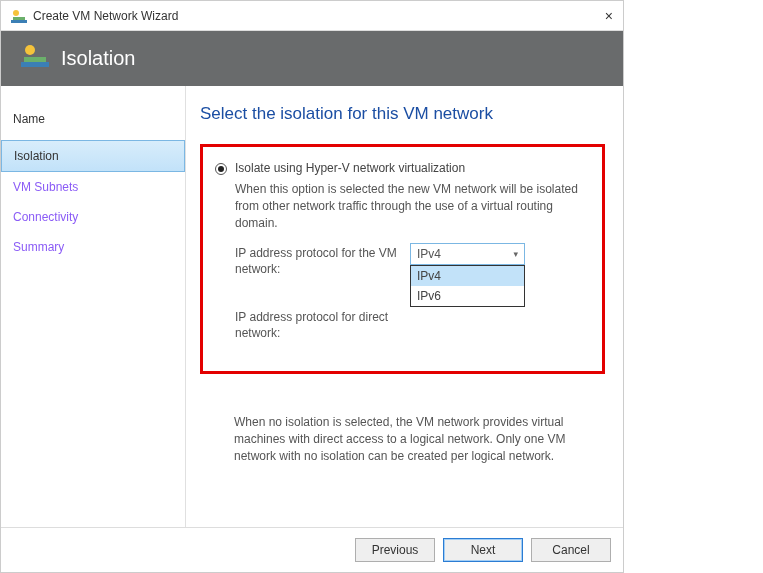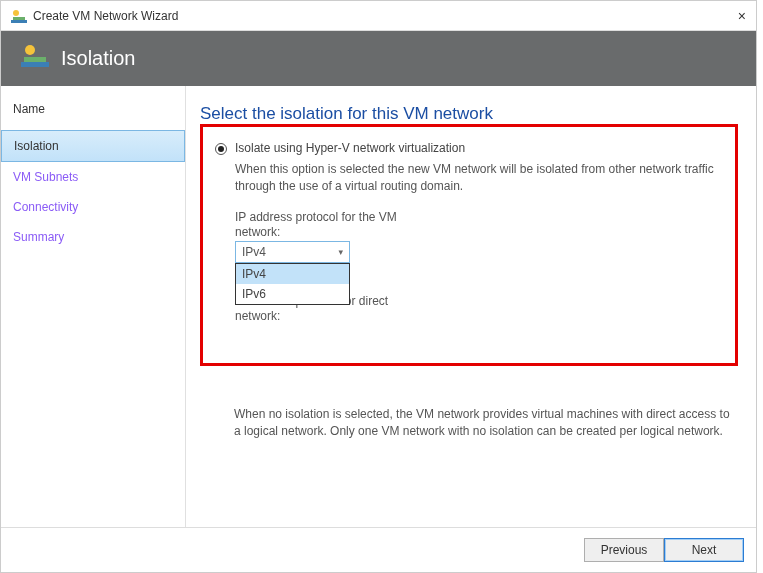--- a/index.html
+++ b/index.html
@@ -5,21 +5,21 @@
   * { box-sizing: border-box; }
   html, body {
     margin: 0;
     padding: 0;
     font-family: "Segoe UI", Tahoma, Verdana, sans-serif;
     font-size: 12px;
     background: #fff;
     color: #444;
   }
   .window {
-    width: 757px;
+    width: 624px;
     height: 573px;
     border: 1px solid #ccc;
     display: flex;
     flex-direction: column;
     background: #fff;
   }
   .titlebar {
     height: 30px;
     border-bottom: 1px solid #ddd;
     display: flex;
@@ -47,21 +47,21 @@
   }
   .header-band .hicon { margin-right: 12px; }
   .body {
     flex: 1;
     display: flex;
     min-height: 0;
   }
   .sidebar {
     width: 185px;
     border-right: 1px solid #e0e0e0;
-    padding-top: 8px;
+    padding-top: 18px;
   }
   .sidebar .item {
     padding: 8px 12px;
     color: #8b5cf6;
     cursor: default;
   }
   .sidebar .item.first { color: #333; padding-bottom: 14px; }
   .sidebar .item.active {
     background: linear-gradient(#d8edfb, #c2e2f9);
     border: 1px solid #7bb7e3;
@@ -69,24 +69,25 @@
   }
   .content {
     flex: 1;
     padding: 18px 18px 10px 14px;
     position: relative;
     overflow: hidden;
   }
   .page-title {
     color: #1b4ea3;
     font-size: 17px;
+    margin-bottom: 20px;
   }
   .highlight-box {
     border: 3px solid #e30000;
-    padding: 14px 12px 36px 12px;
+    padding: 14px 12px 28px 12px;
     position: relative;
   }
   .radio-row { display: flex; align-items: flex-start; }
   .radio {
     width: 12px; height: 12px; border: 1px solid #555; border-radius: 50%;
     margin-top: 2px; margin-right: 8px; flex-shrink: 0; position: relative;
     background: #fff;
   }
   .radio.checked::after {
     content: ''; position: absolute; left: 2px; top: 2px; width: 6px; height: 6px;
@@ -101,21 +102,20 @@
   }
   .fieldgrid {
     margin-left: 20px;
     margin-top: 12px;
     position: relative;
   }
   .fieldrow {
     display: flex;
     align-items: flex-start;
     min-height: 36px;
-    flex-direction: column;
   }
   .fieldlabel {
     width: 175px;
     color: #555;
     line-height: 1.3;
     padding-top: 3px;
   }
   .combo {
     position: relative;
     width: 115px;
@@ -149,20 +149,21 @@
   }
   .dropdown .dd-item.sel {
     background: #c2e2f9;
   }
   .section2 { margin-top: 14px; }
   .footer {
     border-top: 1px solid #ddd;
     padding: 10px 12px;
     display: flex;
     justify-content: flex-end;
+    gap: 8px;
   }
   .btn {
     min-width: 80px;
     height: 24px;
     background: #efefef;
     border: 1px solid #aeaeae;
     font-size: 12px;
     color: #333;
     display: inline-flex;
     align-items: center;
@@ -245,15 +246,16 @@
       <div class="section2">
         <div class="desc" style="margin-left:34px;margin-top:40px;">When no isolation is selected, the VM network provides virtual machines with direct access to a logical network. Only one VM network with no isolation can be created per logical network.</div>
       </div>
 
     </div>
   </div>
 
   <div class="footer">
     <div class="btn">Previous</div>
     <div class="btn primary">Next</div>
+    <div class="btn">Cancel</div>
   </div>
 
 </div>
 
 </body></html>

